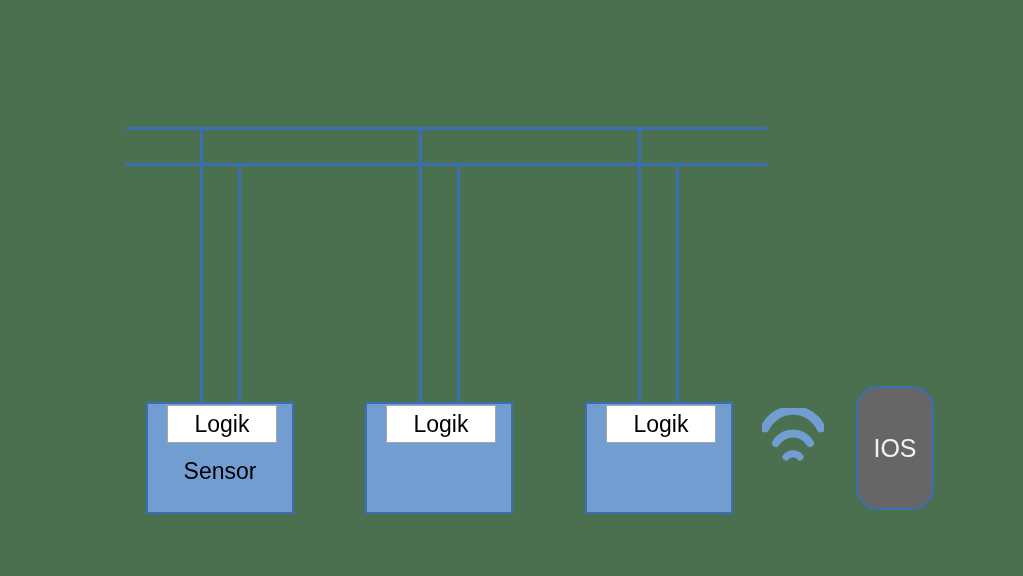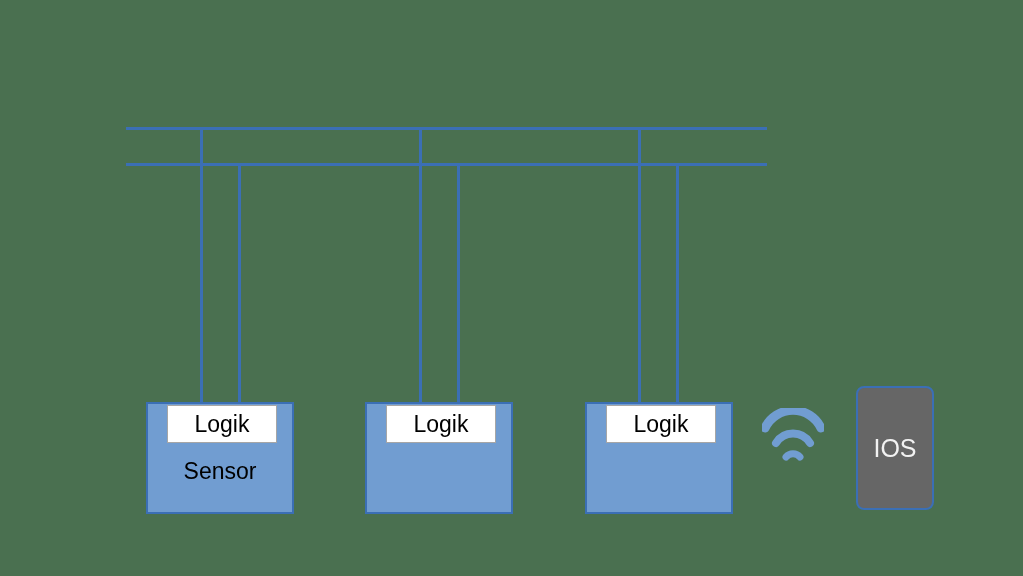--- a/index.html
+++ b/index.html
@@ -125,17 +125,17 @@
   <div class="wifi-icon" id="wifi-icon" style="left: 762px; top: 408px; width: 62px; height: 54px;">
     <svg id="wifi-svg" width="62" height="54" viewBox="0 0 62 54">
       <g id="wifi-arcs" fill="none" stroke-linecap="round">
         <path id="wifi-arc-outer" d="M 3 20 A 31 31 0 0 1 59 20" stroke-width="9" stroke="#719dd1"></path>
         <path id="wifi-arc-middle" d="M 14 35 A 20 20 0 0 1 48 35" stroke-width="8" stroke="#719dd1"></path>
         <path id="wifi-arc-inner" d="M 24 49 A 9 9 0 0 1 38 49" stroke-width="7" stroke="#719dd1"></path>
       </g>
     </svg>
   </div>
 
-  <div class="mobile-device" id="mobile-device" style="left: 856px; top: 386px; width: 78px; height: 124px; background: rgb(102, 102, 102); border-color: rgb(59, 111, 181); border-radius: 8px;">
+  <div class="mobile-device" id="mobile-device" style="left: 856px; top: 386px; width: 78px; height: 124px; background: rgb(102, 102, 102); border-color: rgb(59, 111, 181); border-radius: 22px;">
     <span class="mobile-label" style="color: rgb(242, 242, 242);">IOS</span>
   </div>
 
 </div>
 
 </body></html>

